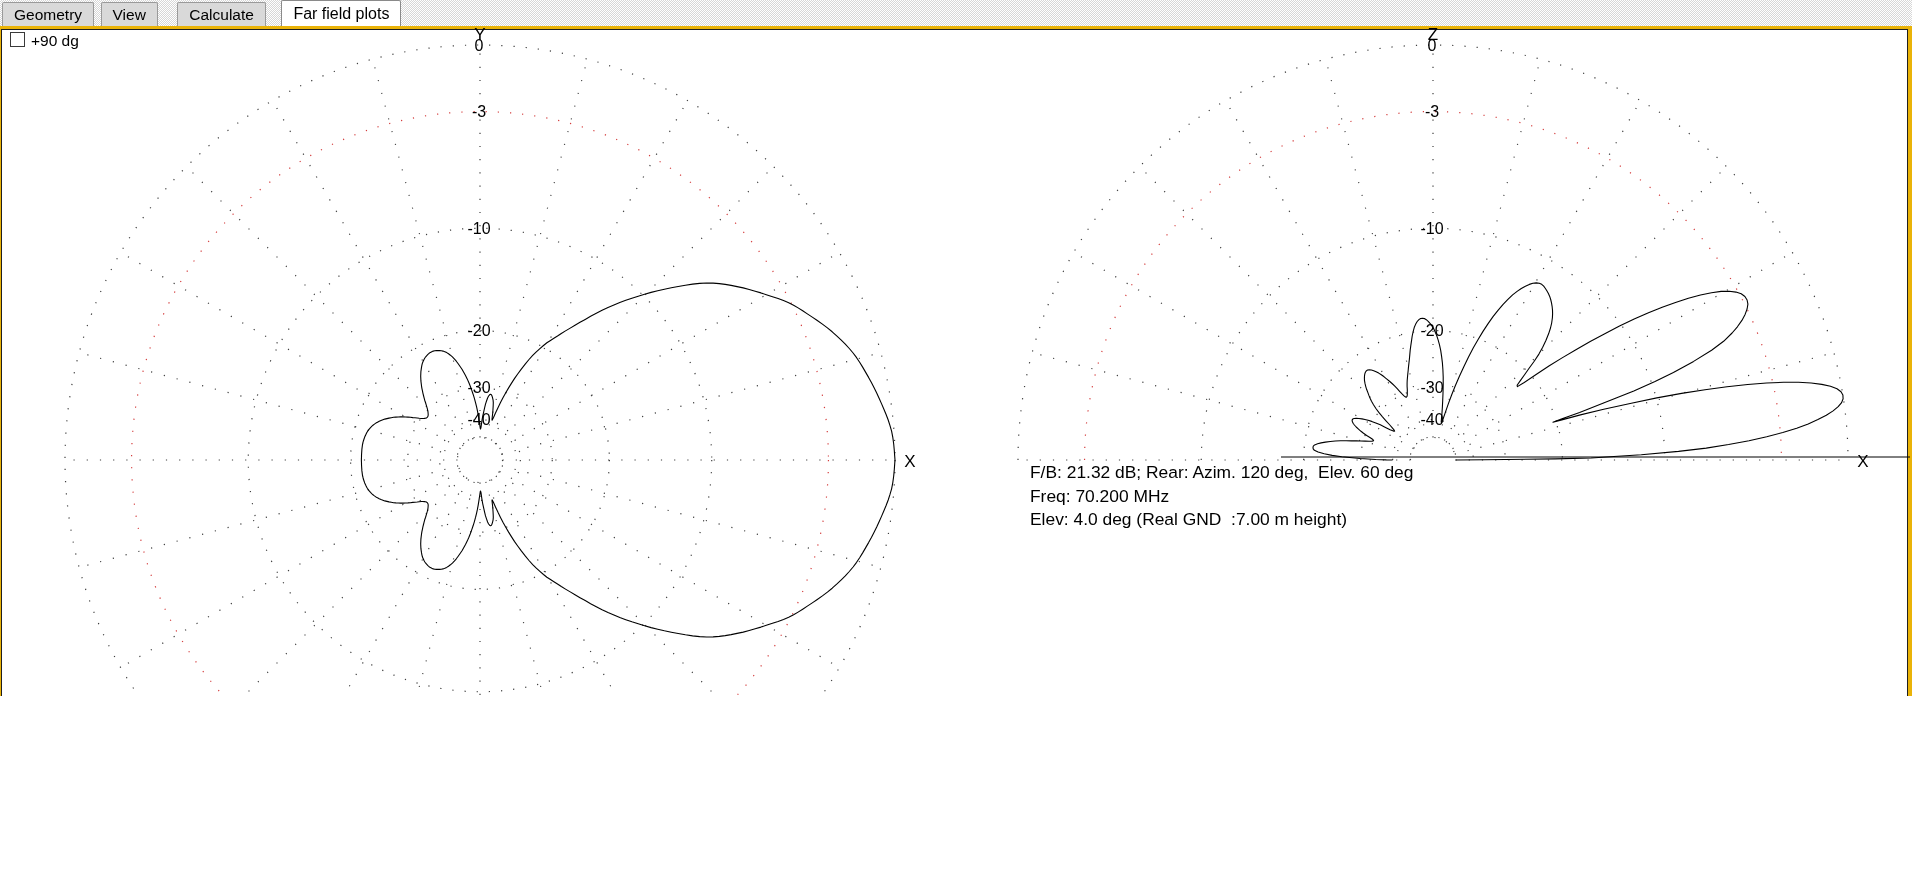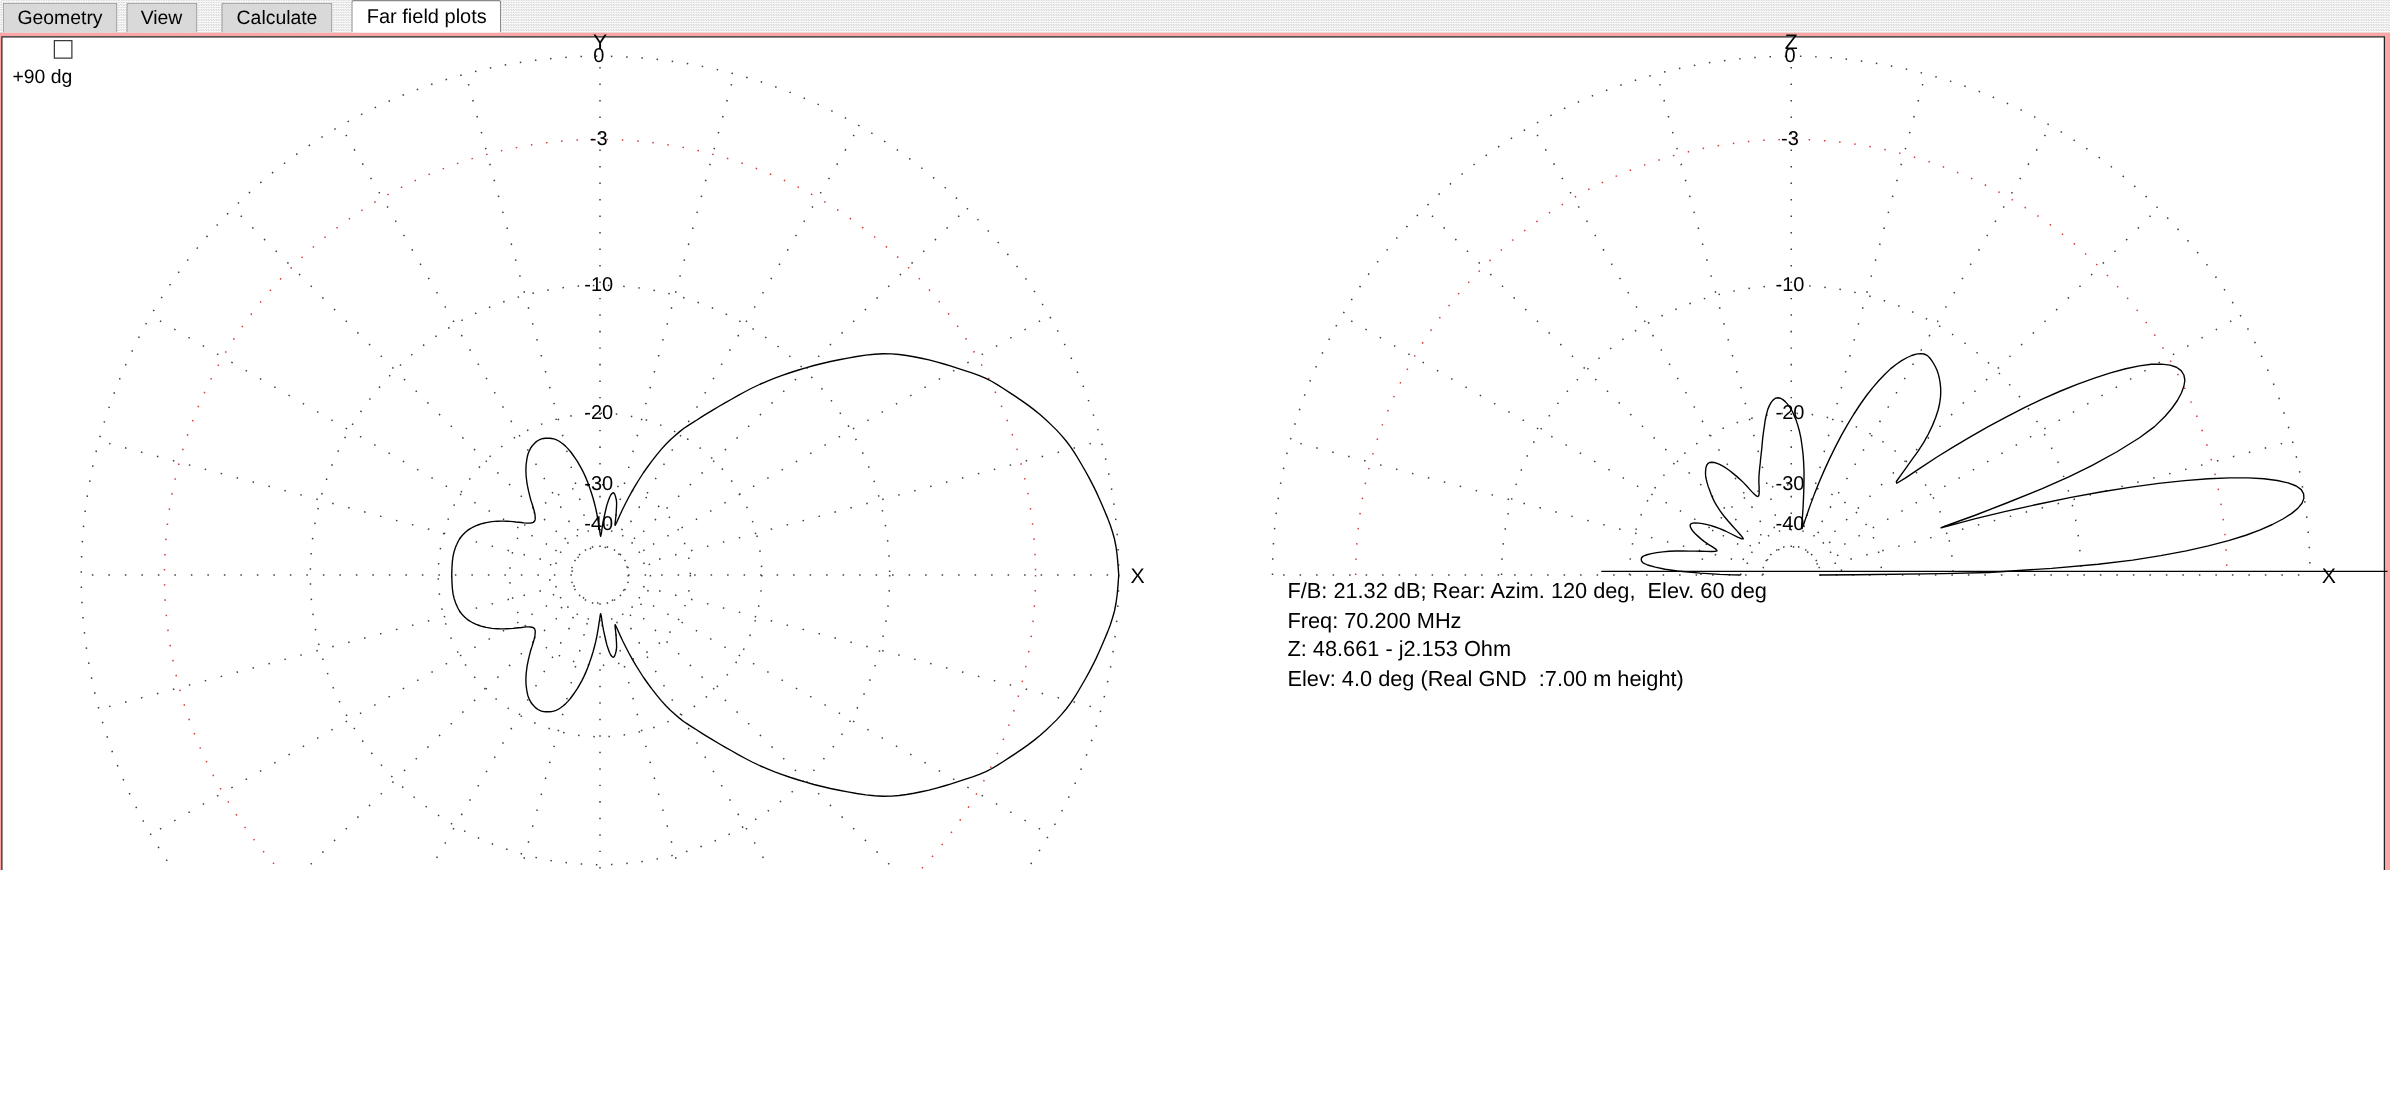--- a/index.html
+++ b/index.html
@@ -1,34 +1,34 @@
 <!DOCTYPE html>
 <html><head>
 <meta charset="utf-8">
 <style>
   html,body{margin:0;padding:0;background:#fff;}
-  .app{position:relative;width:1912px;height:696px;background:#fca5a5;overflow:hidden;
+  .app{position:relative;width:1912px;height:696px;background:#eab308;overflow:hidden;
        font-family:"Liberation Sans", sans-serif;color:#000;}
   
   .tabbar{position:absolute;left:0;top:0;width:1912px;height:26px;background-color:#ebebeb;
           background-image:conic-gradient(#d7d7d7 0 25%, #ffffff 0 50%, #d7d7d7 0 75%, #ffffff 0);
           background-size:2px 2px;}
   .tab{display:inline-block;vertical-align:top;height:23px;margin-top:2px;padding:0 11px;
        line-height:23px;font-size:15.5px;background:#d9d9d9;border:1px solid #9a9a9a;border-bottom:none;
        border-radius:2px 2px 0 0;cursor:default;white-space:nowrap;}
   .tab.first{margin-left:2px;}
   .tab.gap-sm{margin-left:2px;}
   .tab.gap-md{margin-left:15px;}
   .tab.gap-lg{margin-left:11px;}
   .tab.active{height:25px;margin-top:0;line-height:26px;background:#ffffff;border:1px solid #8a8a8a;
               border-bottom:none;font-size:16px;}
   .panel{position:absolute;left:1px;top:29px;width:1905px;height:851px;background:#ffffff;
          border:1px solid #1f1f1f;}
   .plots{position:absolute;left:0;top:0;width:1912px;height:888px;}
-  .plus90{position:absolute;left:10px;top:32px;display:flex;align-items:flex-end;gap:6px;flex-direction:column;}
+  .plus90{position:absolute;left:10px;top:32px;display:flex;align-items:flex-start;gap:6px;}
   .cb{width:13px;height:13px;border:1px solid #3a3a3a;background:#fff;display:inline-block;}
   .cblabel{font-size:15.5px;}
   .stats{position:absolute;left:1030px;top:461px;font-size:17.4px;line-height:23.5px;}
   .stats div{white-space:pre;}
 </style>
 </head>
 <body>
 
 <div class="app">
 
@@ -119,17 +119,16 @@
     </svg>
 
   <div class="plus90">
     <span class="cb"></span>
     <span class="cblabel">+90 dg</span>
   </div>
 
   <div class="stats">
     <div>F/B: 21.32 dB; Rear: Azim. 120 deg,  Elev. 60 deg</div>
     <div>Freq: 70.200 MHz</div>
-    <div>Z: 48.661 - j2.153 Ohm</div>
     <div>Elev: 4.0 deg (Real GND  :7.00 m height)</div>
   </div>
 
 </div>
 
 </body></html>

